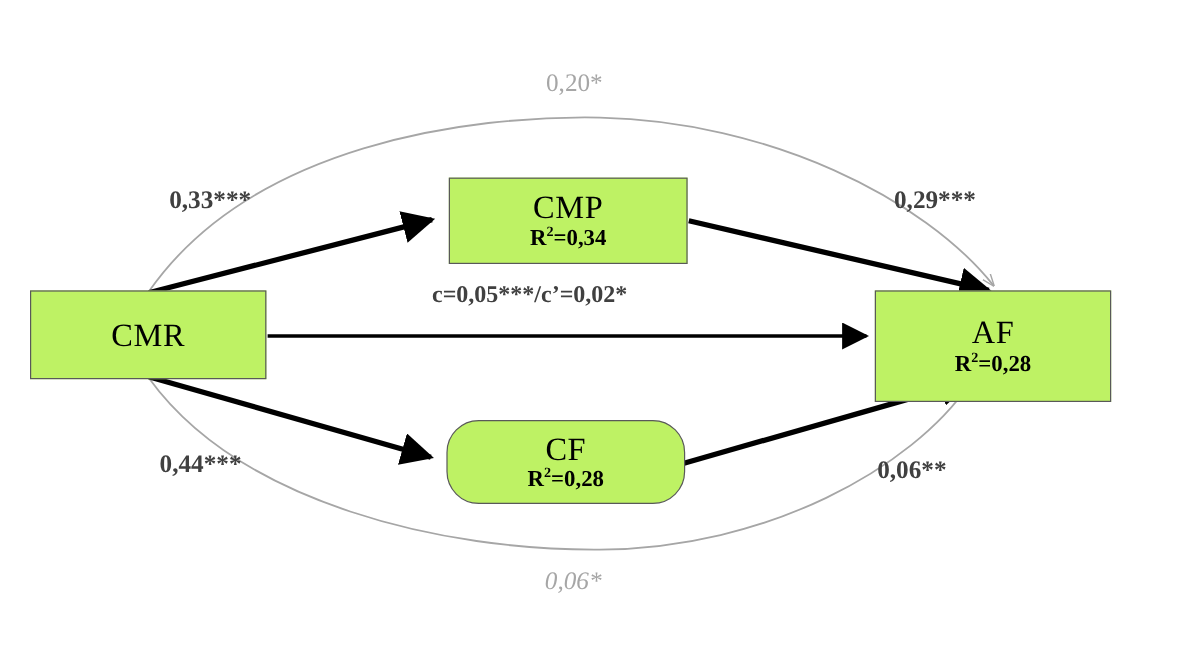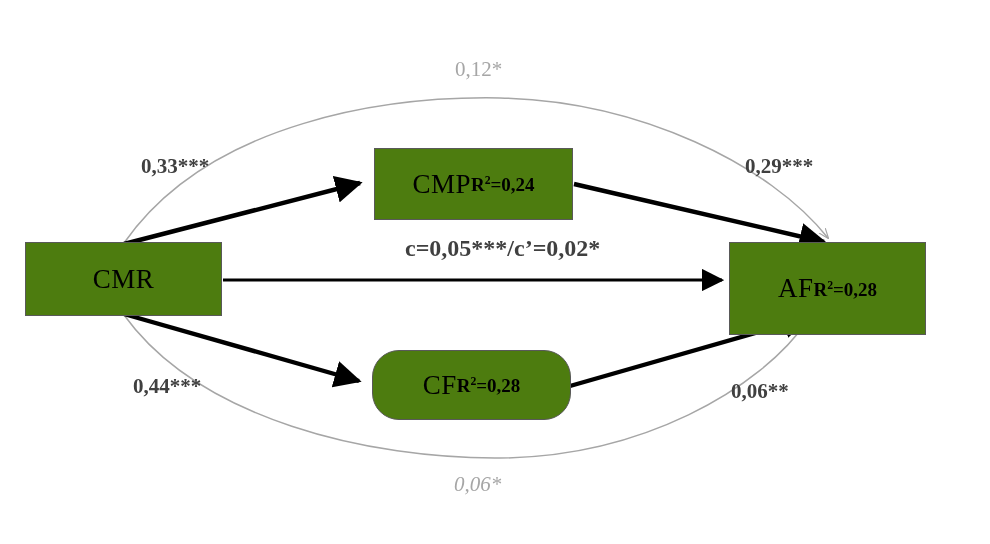--- a/index.html
+++ b/index.html
@@ -21,23 +21,23 @@
     position: absolute;
     left: 0;
     top: 0;
     width: 990px;
     height: 544px;
   }
   .node-box {
     position: absolute;
     box-sizing: border-box;
     border: 1.6px solid #595959;
-    background: #4d7c0f;
+    background: #bef264;
     display: flex;
-    flex-direction: row;
+    flex-direction: column;
     align-items: center;
     justify-content: center;
     line-height: 1.05;
   }
   .node-title {
     font-size: 27px;
     color: #000000;
     letter-spacing: 0.5px;
   }
   .node-sub {
@@ -56,22 +56,21 @@
     font-size: 21px;
     font-weight: bold;
     color: #404040;
     white-space: nowrap;
   }
   .edge-label.gray {
     color: #a6a6a6;
     font-weight: normal;
   }
   .edge-label.center {
-    font-size: 24px;
-    margin-left: 45px;
+    font-size: 20px;
   }
 </style>
 </head>
 <body>
 
 <div id="canvas">
 
   <svg class="layer" viewBox="0 0 990 544">
     <defs>
       <marker id="arrow-black" viewBox="0 0 10 10" refX="9" refY="5" markerWidth="6.2" markerHeight="6.2" orient="auto-start-reverse">
@@ -99,21 +98,21 @@
 
     <path d="M 223 280 L 722 280" fill="none" stroke="#000000" stroke-width="3" marker-end="url(#arrow-black-sm)"></path>
   </svg>
 
   <div class="node-box" style="left:25px; top:242px; width:197px; height:74px;justify-content:center;">
     <span class="node-title">CMR</span>
   </div>
 
   <div class="node-box" style="left:374px; top:148px; width:199px; height:72px;">
     <span class="node-title">CMP</span>
-    <span class="node-sub"><span>R</span><sup>2</sup><span>=0,24</span></span>
+    <span class="node-sub"><span>R</span><sup>2</sup><span>=0,34</span></span>
   </div>
 
   <div class="node-box" style="left:372px; top:350px; width:199px; height:70px;border-radius:27px;">
     <span class="node-title">CF</span>
     <span class="node-sub"><span>R</span><sup>2</sup><span>=0,28</span></span>
   </div>
 
   <div class="node-box" style="left:729px; top:242px; width:197px; height:93px;">
     <span class="node-title">AF</span>
     <span class="node-sub"><span>R</span><sup>2</sup><span>=0,28</span></span>
@@ -122,17 +121,17 @@
   <div class="edge-label" style="left:141px; top:154px;">0,33***</div>
 
   <div class="edge-label" style="left:745px; top:154px;">0,29***</div>
 
   <div class="edge-label" style="left:133px; top:374px;">0,44***</div>
 
   <div class="edge-label" style="left:731px; top:379px;">0,06**</div>
 
   <div class="edge-label center" style="left:360px; top:235px;">c=0,05***/c’=0,02*</div>
 
-  <div class="edge-label gray" style="left:455px; top:57px;">0,12*</div>
+  <div class="edge-label gray" style="left:455px; top:57px;">0,20*</div>
 
   <div class="edge-label gray" style="left:454px; top:472px;font-style:italic;">0,06*</div>
 
 </div>
 
 </body></html>

